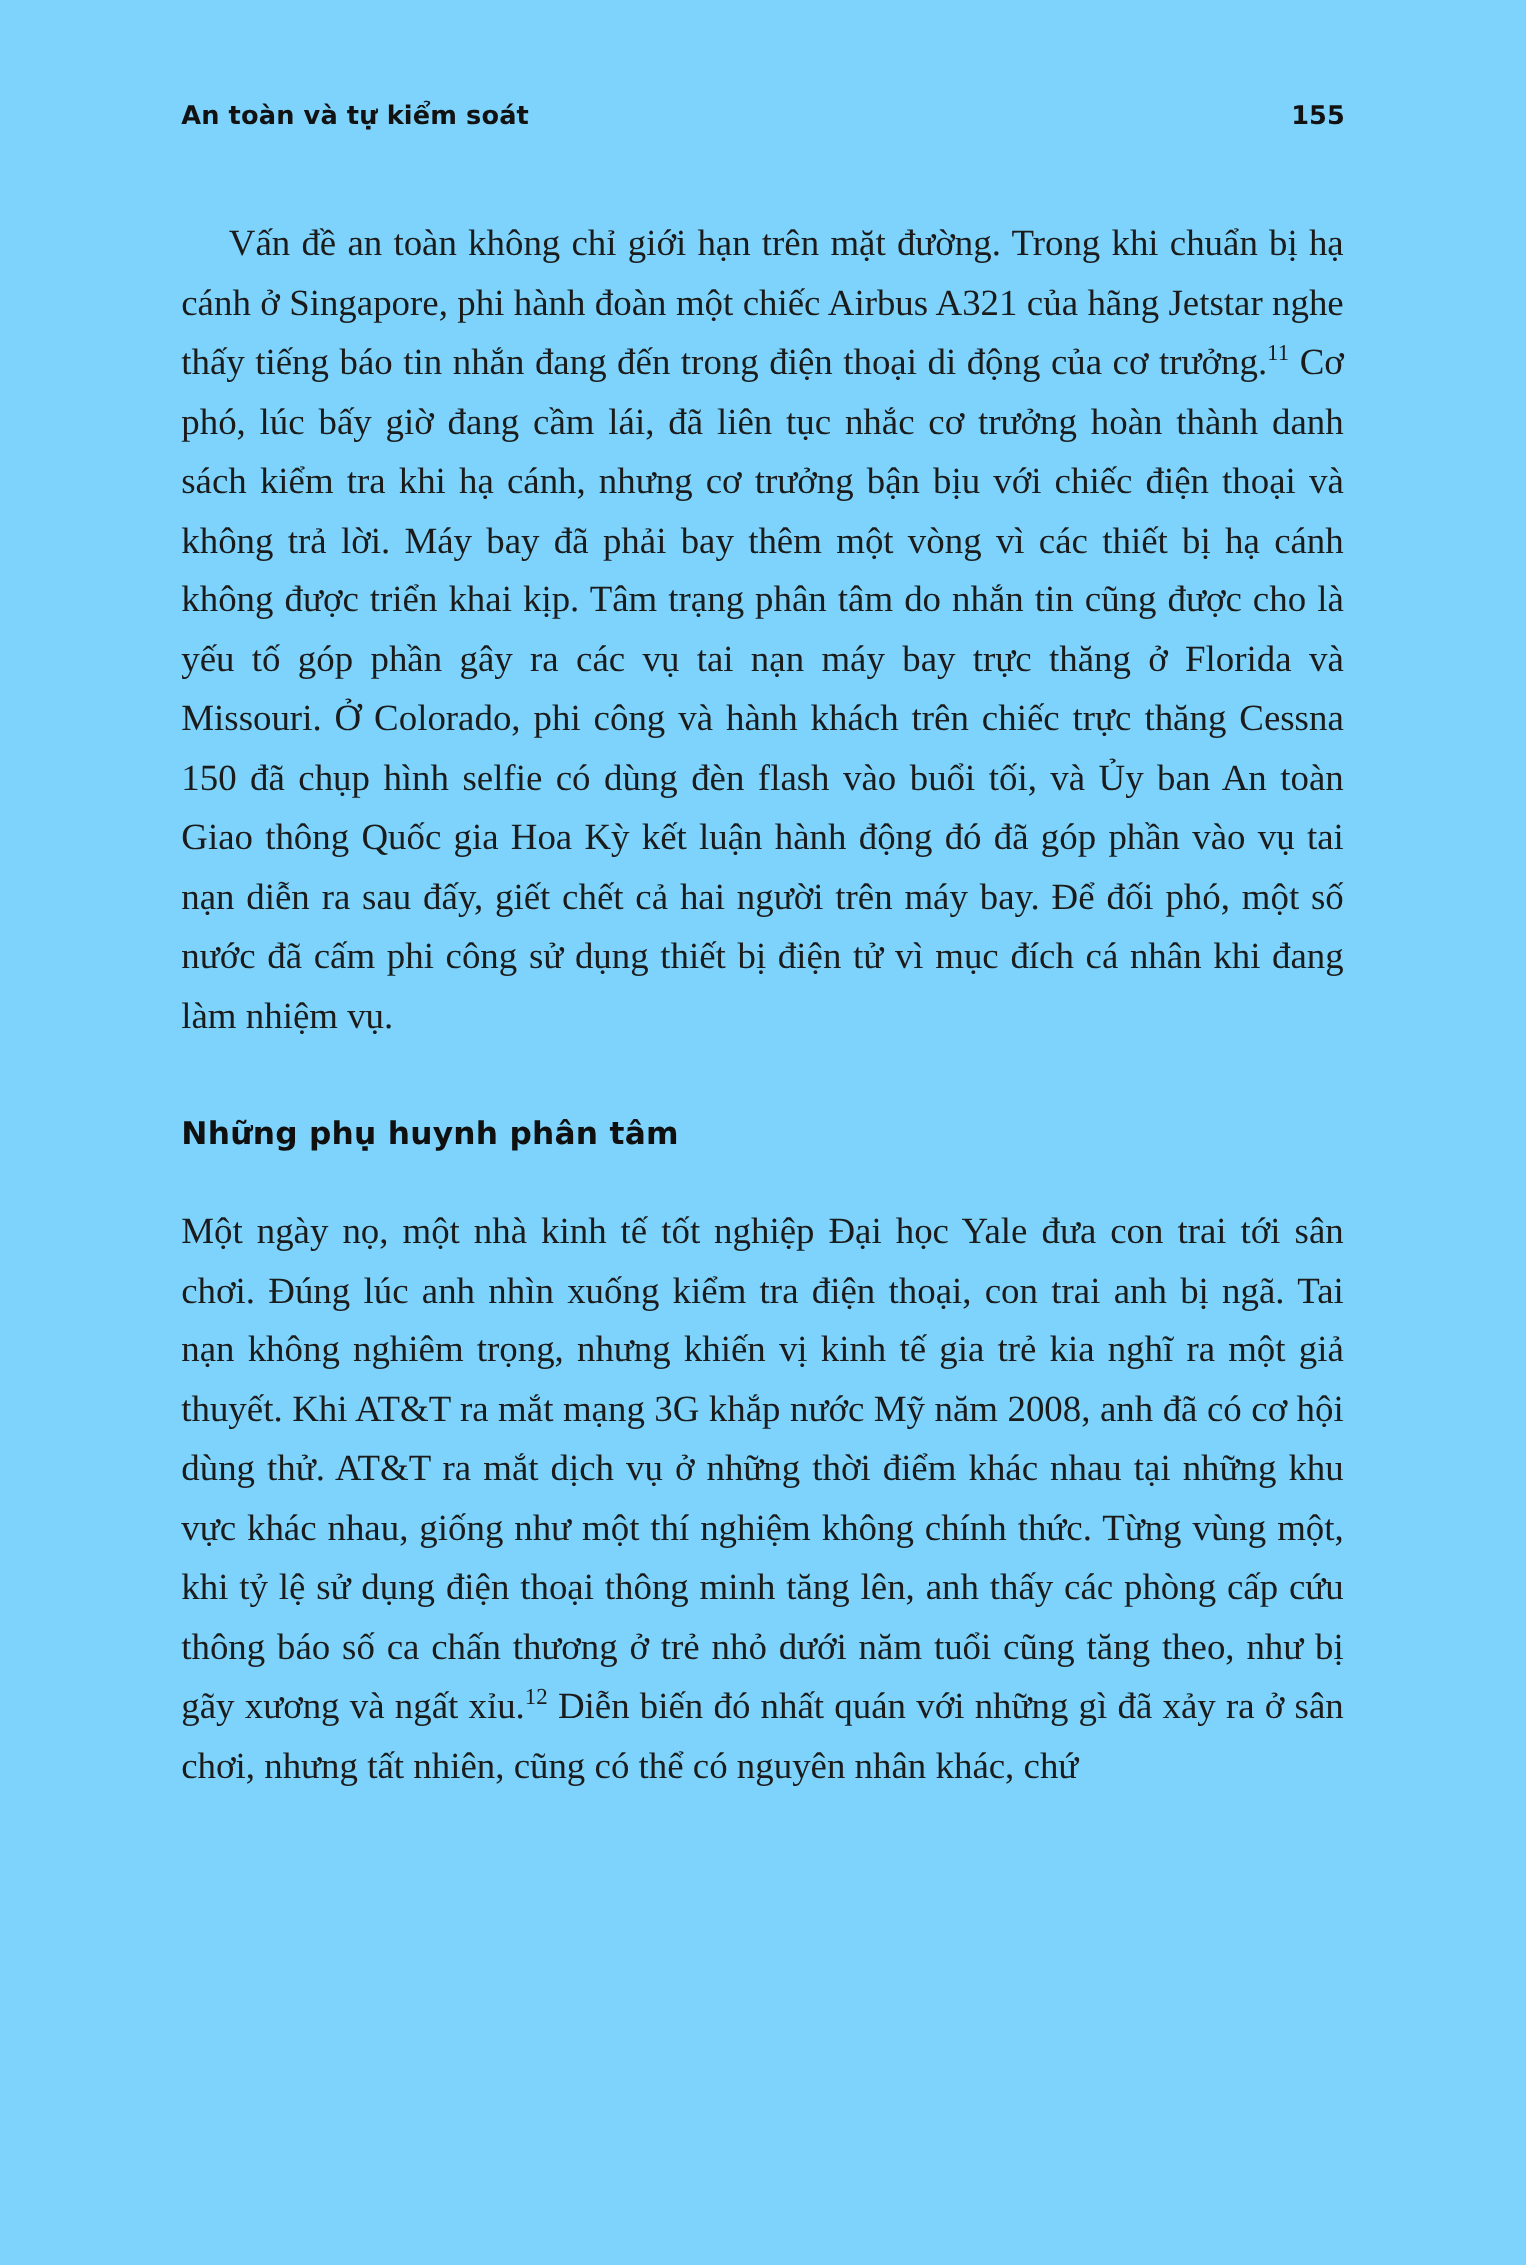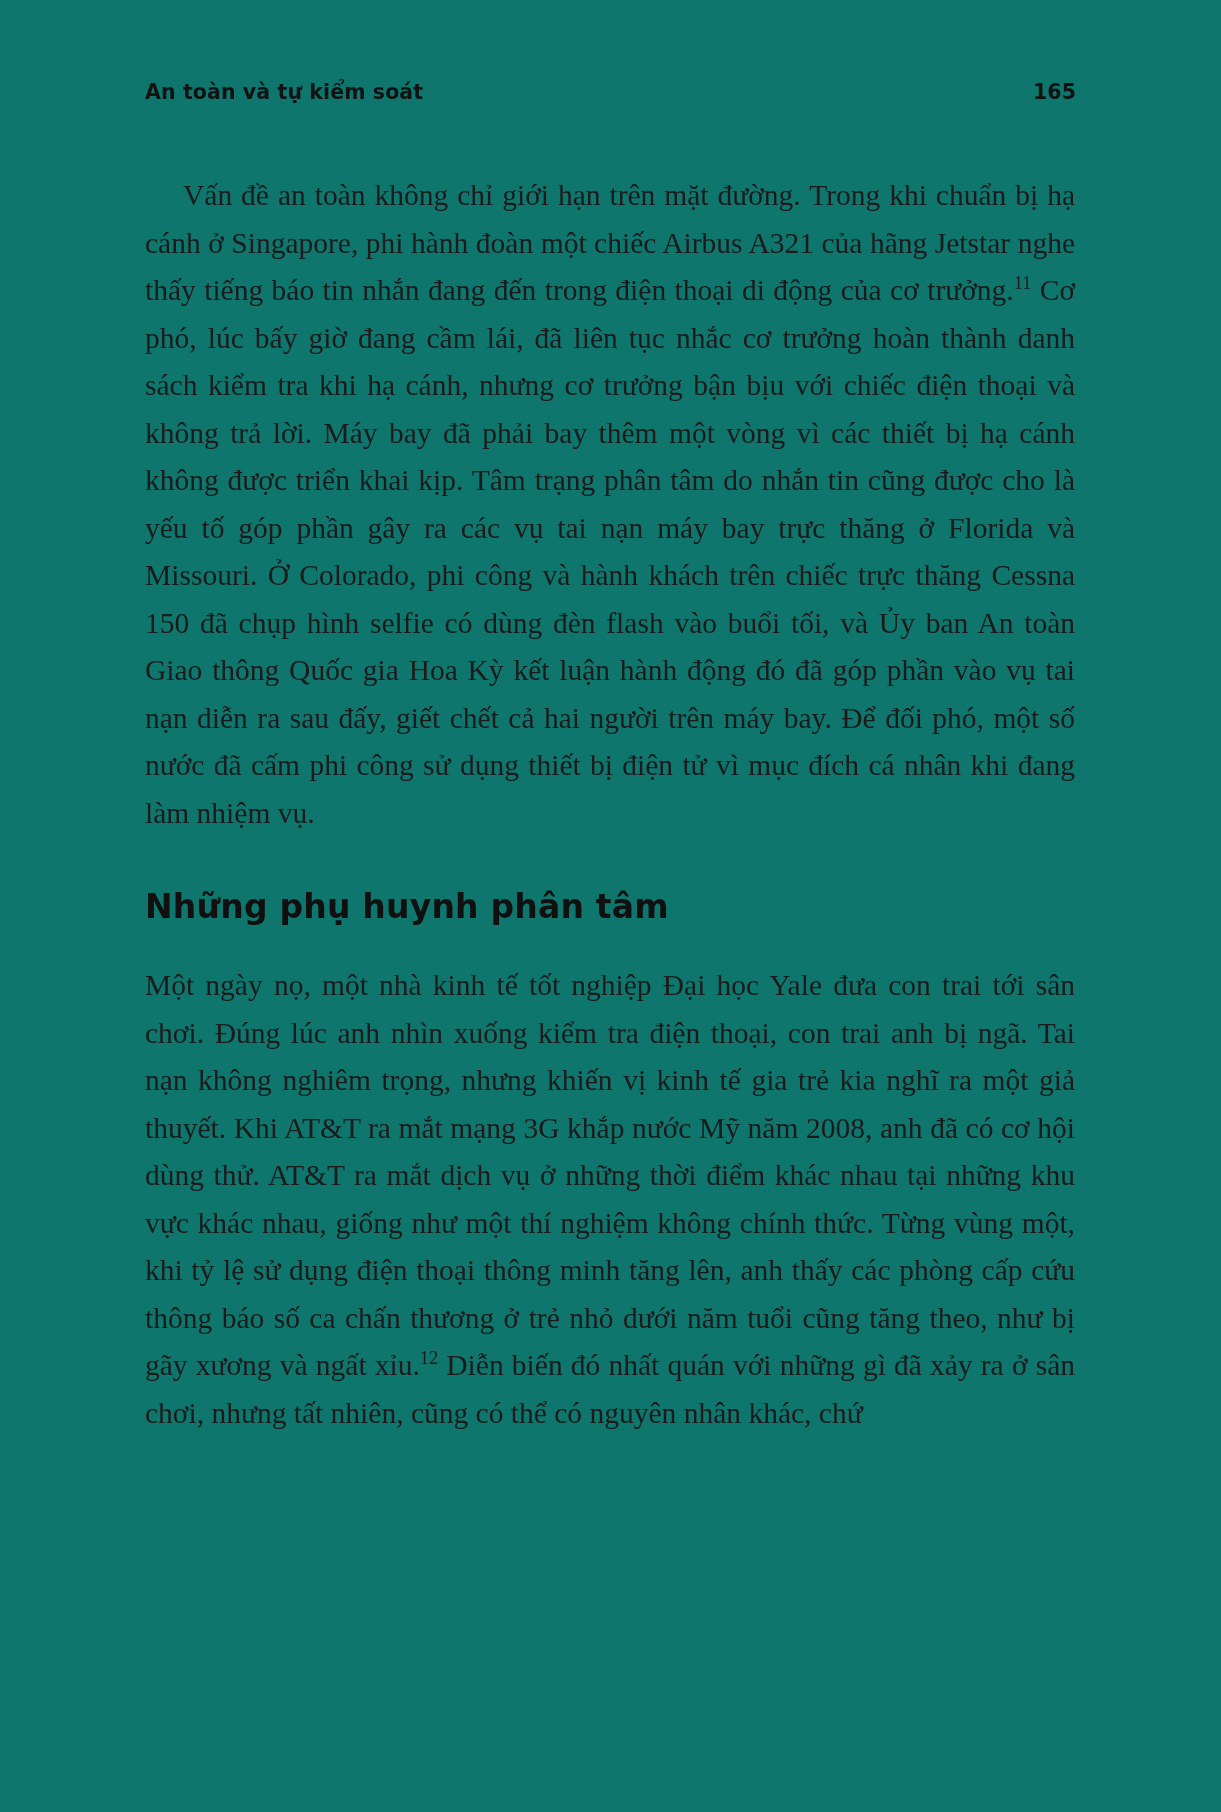--- a/index.html
+++ b/index.html
@@ -4,21 +4,21 @@
 <style>
   html, body {
     margin: 0;
     padding: 0;
     background: #ffffff;
   }
   .page {
     width: 1221px;
     height: 1812px;
     position: relative;
-    background: #0f766e;
+    background: #7dd3fc;
     box-sizing: border-box;
     font-family: "Liberation Serif", serif;
     color: #1a1a1a;
     overflow: hidden;
   }
   .running-head {
     position: absolute;
     top: 80px;
     left: 145px;
     right: 145px;
@@ -54,40 +54,40 @@
   }
   p.para.indent {
     text-indent: 38px;
   }
   p.para + p.para {
     margin-top: 4px;
   }
   .subhead {
     margin: 53px 0 38px 0;
     font-family: "DejaVu Sans", sans-serif;
-    font-size: 33px;
+    font-size: 25px;
     font-weight: 700;
     line-height: 34px;
     color: #101010;
     letter-spacing: 0.2px;
   }
   sup.fn {
     font-size: 0.62em;
     vertical-align: super;
     line-height: 0;
   }
 </style>
 </head>
 <body>
 
 <div class="page">
 
   <div class="running-head">
     <span class="head-title">An toàn và tự kiểm soát</span>
-    <span class="folio">165</span>
+    <span class="folio">155</span>
   </div>
 
   <div class="body-col">
 
 
     <p class="para indent"><span>Vấn đề an toàn không chỉ giới hạn trên mặt đường. Trong khi chuẩn bị hạ cánh ở Singapore, phi hành đoàn một chiếc Airbus A321 của hãng Jetstar nghe thấy tiếng báo tin nhắn đang đến trong điện thoại di động của cơ trưởng.</span><sup class="fn">11</sup><span> Cơ phó, lúc bấy giờ đang cầm lái, đã liên tục nhắc cơ trưởng hoàn thành danh sách kiểm tra khi hạ cánh, nhưng cơ trưởng bận bịu với chiếc điện thoại và không trả lời. Máy bay đã phải bay thêm một vòng vì các thiết bị hạ cánh không được triển khai kịp. Tâm trạng phân tâm do nhắn tin cũng được cho là yếu tố góp phần gây ra các vụ tai nạn máy bay trực thăng ở Florida và Missouri. Ở Colorado, phi công và hành khách trên chiếc trực thăng Cessna 150 đã chụp hình selfie có dùng đèn flash vào buổi tối, và Ủy ban An toàn Giao thông Quốc gia Hoa Kỳ kết luận hành động đó đã góp phần vào vụ tai nạn diễn ra sau đấy, giết chết cả hai người trên máy bay. Để đối phó, một số nước đã cấm phi công sử dụng thiết bị điện tử vì mục đích cá nhân khi đang làm nhiệm vụ.</span></p>
 
     <h2 class="subhead">Những phụ huynh phân tâm</h2>
 
     <p class="para"><span>Một ngày nọ, một nhà kinh tế tốt nghiệp Đại học Yale đưa con trai tới sân chơi. Đúng lúc anh nhìn xuống kiểm tra điện thoại, con trai anh bị ngã. Tai nạn không nghiêm trọng, nhưng khiến vị kinh tế gia trẻ kia nghĩ ra một giả thuyết. Khi AT&amp;T ra mắt mạng 3G khắp nước Mỹ năm 2008, anh đã có cơ hội dùng thử. AT&amp;T ra mắt dịch vụ ở những thời điểm khác nhau tại những khu vực khác nhau, giống như một thí nghiệm không chính thức. Từng vùng một, khi tỷ lệ sử dụng điện thoại thông minh tăng lên, anh thấy các phòng cấp cứu thông báo số ca chấn thương ở trẻ nhỏ dưới năm tuổi cũng tăng theo, như bị gãy xương và ngất xỉu.</span><sup class="fn">12</sup><span> Diễn biến đó nhất quán với những gì đã xảy ra ở sân chơi, nhưng tất nhiên, cũng có thể có nguyên nhân khác, chứ</span></p>

